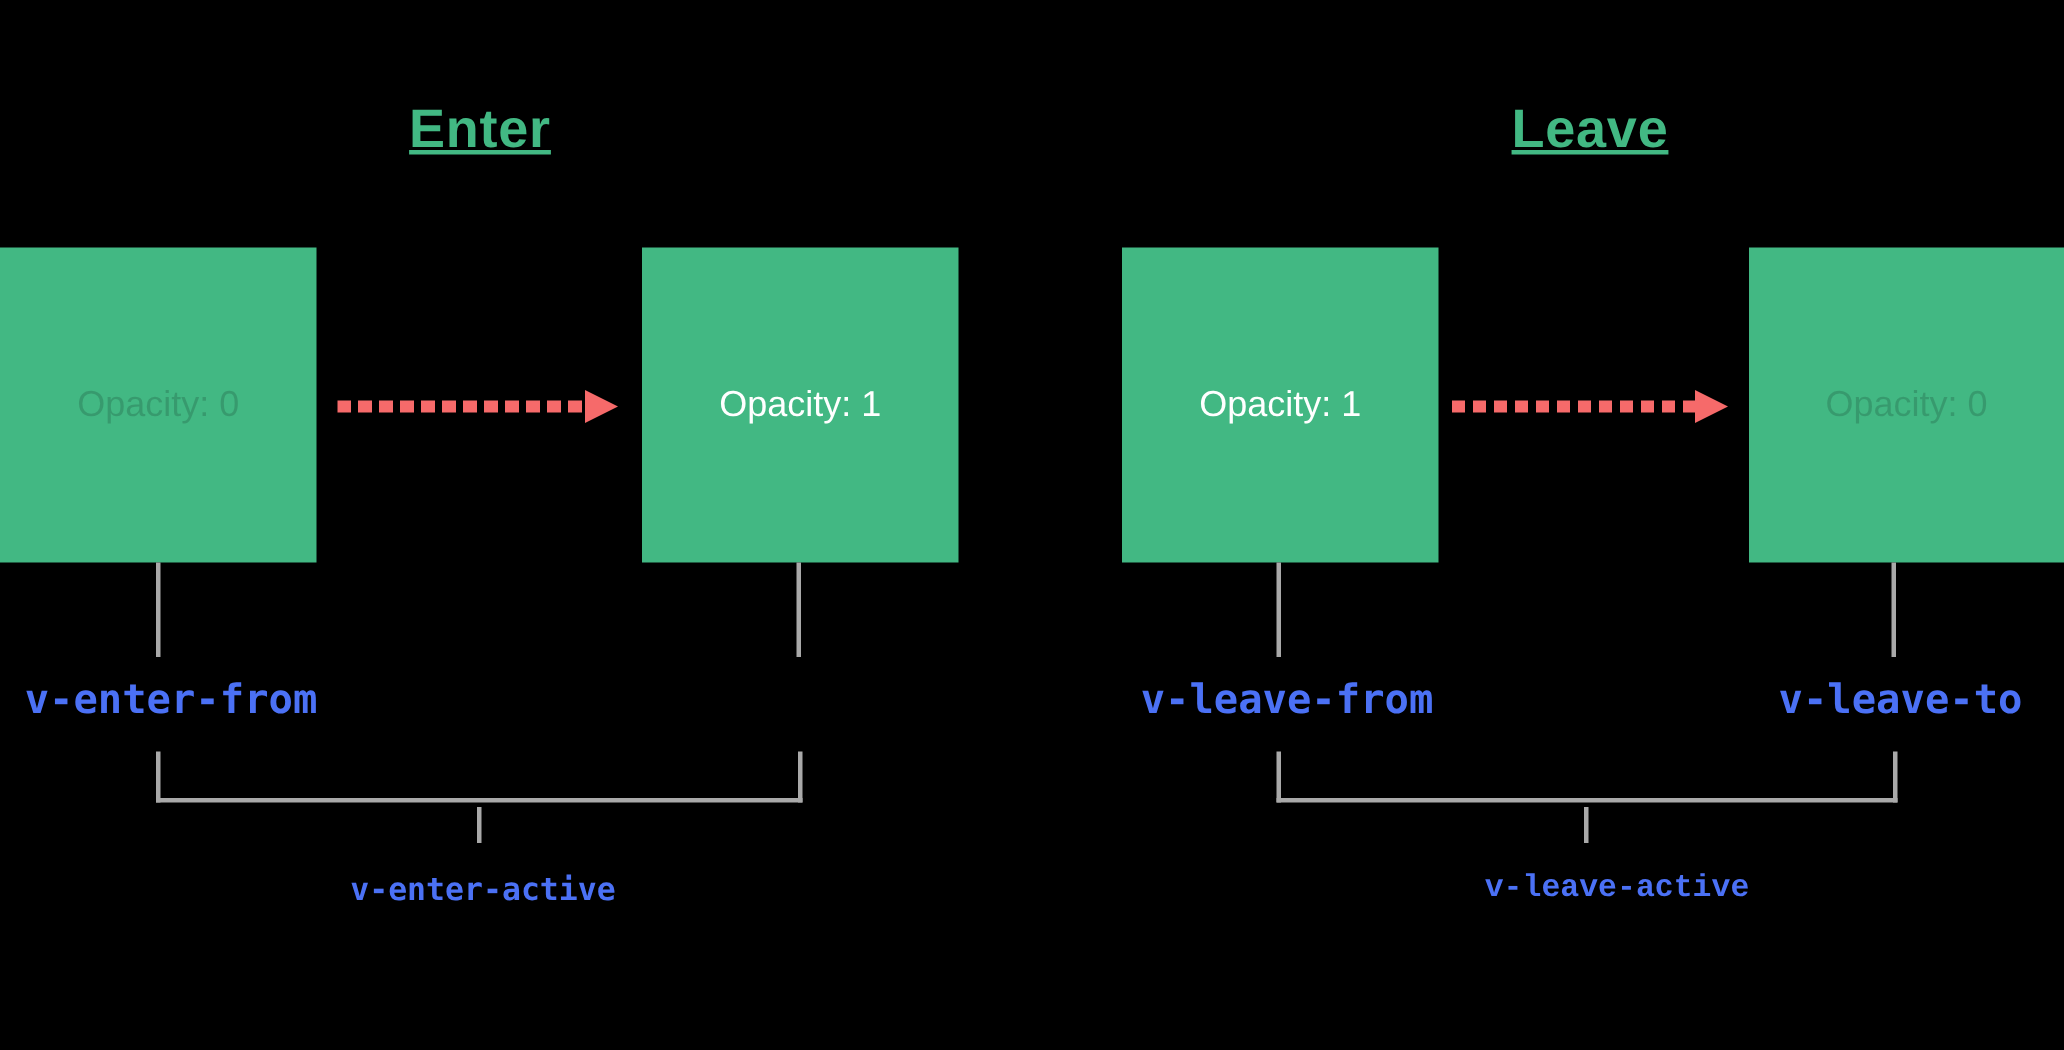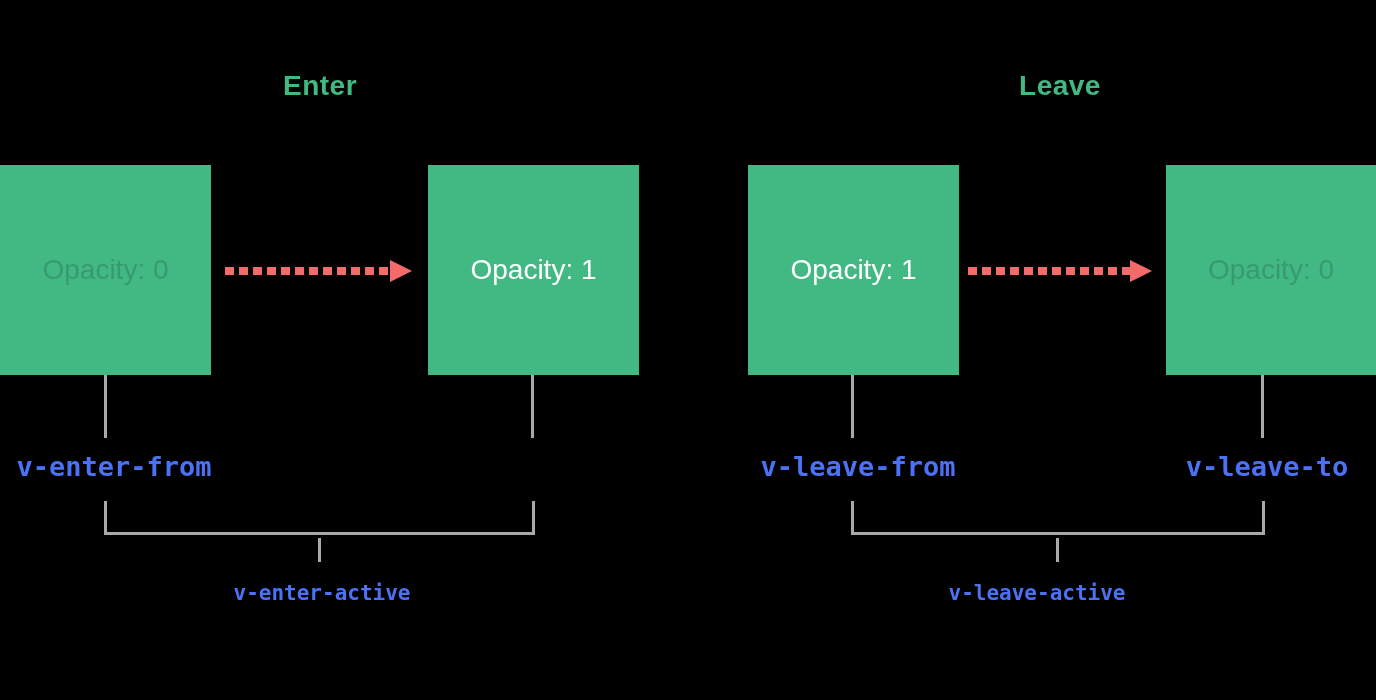--- a/index.html
+++ b/index.html
@@ -18,45 +18,46 @@
     height: 700px;
     background: var(--background);
     overflow: hidden;
     font-family: "Liberation Sans", sans-serif;
   }
   .section-title {
     position: absolute;
     top: 66px;
     height: 40px;
     line-height: 40px;
-    font-size: 28px;
+    font-size: 36px;
     font-weight: 700;
     color: var(--green);
     text-align: center;
     letter-spacing: 0.5px;
+    text-decoration: underline;
   }
   .title-enter { left: 0; width: 640px; }
   .title-leave { left: 744px; width: 632px; }
 
   .box {
     position: absolute;
     top: 165px;
     height: 210px;
     background: var(--green);
     display: flex;
     align-items: center;
     justify-content: center;
   }
   .box-1 { left: 0;      width: 211px; }
   .box-2 { left: 428px;  width: 211px; }
   .box-3 { left: 748px;  width: 211px; }
   .box-4 { left: 1166px; width: 210px; }
 
   .box-text {
-    font-size: 28px;
+    font-size: 24px;
     font-weight: 400;
     color: var(--white-text);
     white-space: nowrap;
   }
   .box-text.faded { color: var(--faded-text); }
 
   .arrow-dash {
     position: absolute;
     top: 267px;
     height: 8px;
@@ -135,21 +136,21 @@
     line-height: 34px;
     width: 300px;
     text-align: center;
     font-family: "DejaVu Sans Mono", monospace;
     font-size: 21px;
     font-weight: 700;
     color: var(--blue);
     white-space: nowrap;
   }
   .active-enter { left: 172px; }
-  .active-leave { left: 887px; }
+  .active-leave { left: 928px; font-family: Liberation Mono, monospace; }
 </style>
 </head>
 <body>
 
 <div class="canvas">
 
   <div class="section-title title-enter">Enter</div>
 
   <div class="box box-1">
     <span class="box-text faded">Opacity: 0</span>

